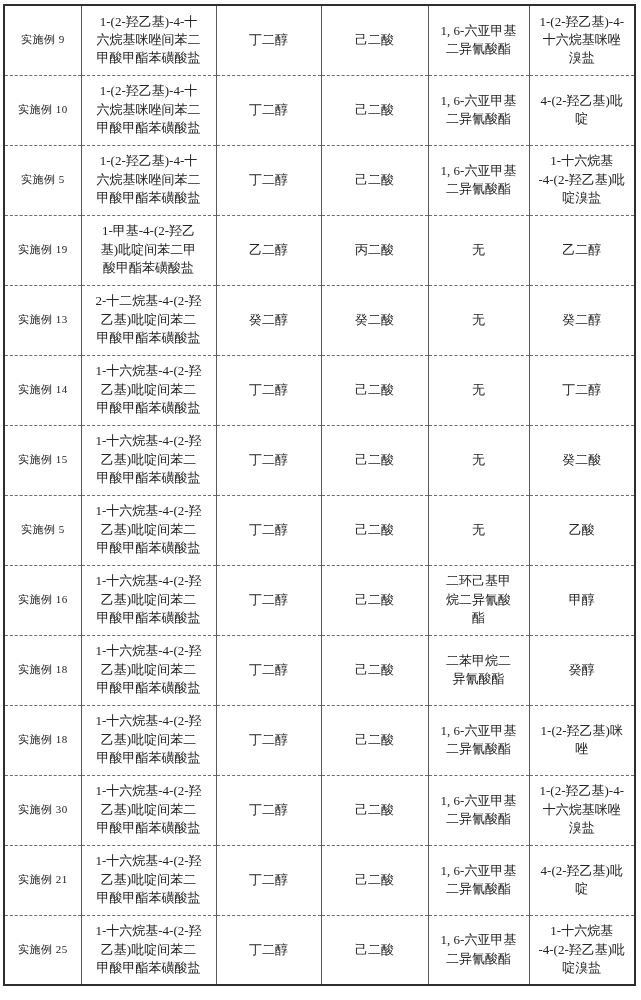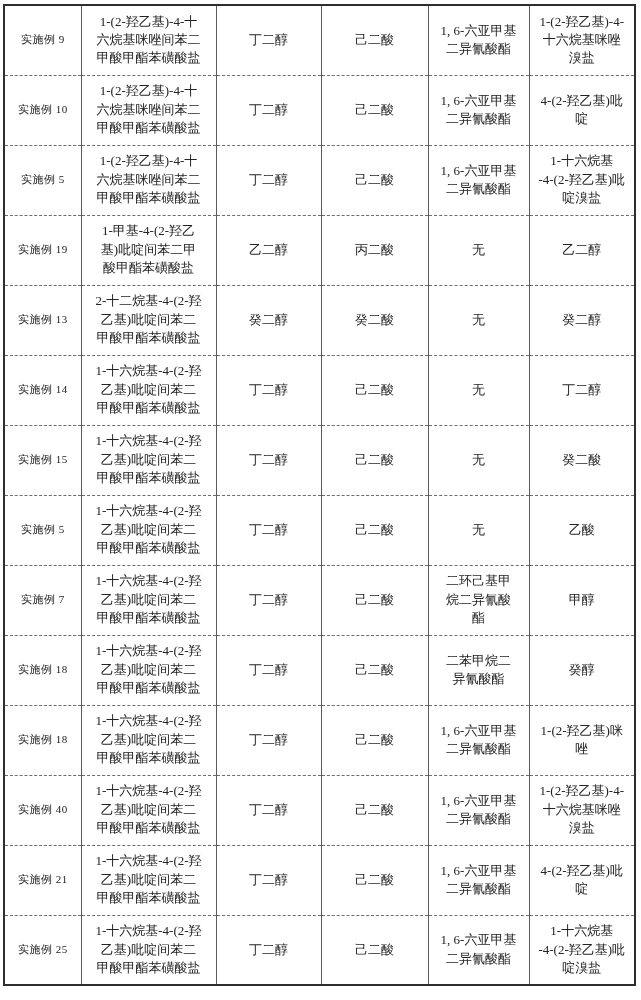--- a/index.html
+++ b/index.html
@@ -150,21 +150,21 @@
     <td class="example-id-cell">实施例 5</td>
     <td>1-十六烷基-4-(2-羟
 乙基)吡啶间苯二
 甲酸甲酯苯磺酸盐</td>
     <td>丁二醇</td>
     <td>己二酸</td>
     <td>无</td>
     <td>乙酸</td>
   </tr>
         <tr class="example-row">
-    <td class="example-id-cell">实施例 7</td>
+    <td class="example-id-cell">实施例 16</td>
     <td>1-十六烷基-4-(2-羟
 乙基)吡啶间苯二
 甲酸甲酯苯磺酸盐</td>
     <td>丁二醇</td>
     <td>己二酸</td>
     <td>二环己基甲
 烷二异氰酸
 酯</td>
     <td>甲醇</td>
   </tr>
@@ -185,21 +185,21 @@
 乙基)吡啶间苯二
 甲酸甲酯苯磺酸盐</td>
     <td>丁二醇</td>
     <td>己二酸</td>
     <td>1, 6-六亚甲基
 二异氰酸酯</td>
     <td>1-(2-羟乙基)咪
 唑</td>
   </tr>
         <tr class="example-row">
-    <td class="example-id-cell">实施例 40</td>
+    <td class="example-id-cell">实施例 30</td>
     <td>1-十六烷基-4-(2-羟
 乙基)吡啶间苯二
 甲酸甲酯苯磺酸盐</td>
     <td>丁二醇</td>
     <td>己二酸</td>
     <td>1, 6-六亚甲基
 二异氰酸酯</td>
     <td>1-(2-羟乙基)-4-
 十六烷基咪唑
 溴盐</td>

